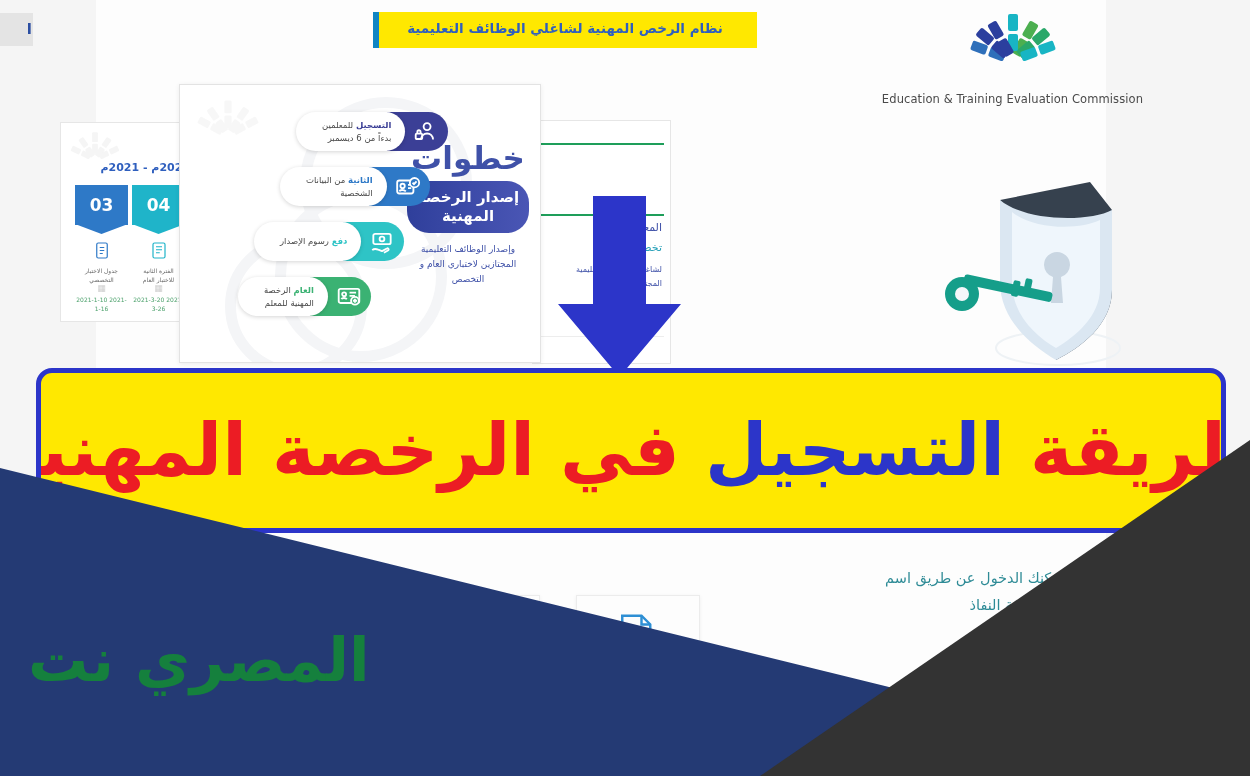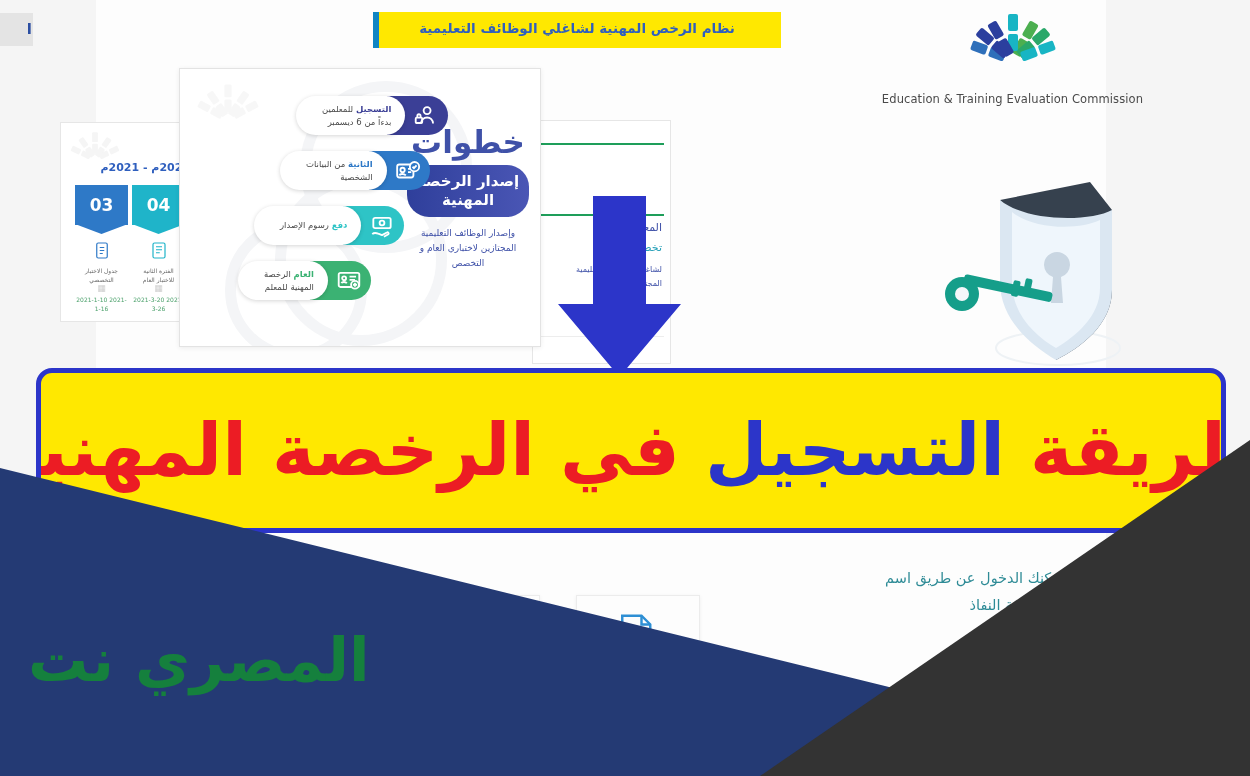--- a/index.html
+++ b/index.html
@@ -12,21 +12,21 @@
 
   
   .page-bg{position:absolute;left:0;top:0;width:1250px;height:776px;background:#f5f5f5;}
   .page-white{position:absolute;left:96px;top:0;width:1010px;height:700px;background:#fdfdfd;}
 
   
   .corner-box{position:absolute;left:0;top:13px;width:33px;height:33px;background:#e4e4e4;}
   .corner-box span{position:absolute;right:1px;top:7px;font-size:15px;color:#2b4ea2;font-weight:bold;letter-spacing:-1px;}
 
   
-  .top-banner{position:absolute;left:373px;top:12px;width:384px;height:36px;background:#ffe800;padding-left:24px;}
+  .top-banner{position:absolute;left:373px;top:12px;width:384px;height:36px;background:#ffe800;}
   .top-banner .lbar{position:absolute;left:0;top:0;width:6px;height:36px;background:#1186c4;}
   .top-banner .txt{position:absolute;left:0;right:0;top:8px;text-align:center;direction:rtl;
     color:#2f5fbe;font-size:13.5px;font-weight:bold;}
 
   
   .etec{position:absolute;left:880px;top:8px;width:265px;height:105px;}
   .etec .mark{position:absolute;left:50%;top:2px;transform:translateX(-50%);width:96px;height:52px;}
   .etec .ar{position:absolute;left:0;right:0;top:58px;text-align:center;direction:rtl;
      font-size:21px;font-weight:bold;color:#3b3b3b;letter-spacing:0px;}
   .etec .en{position:absolute;left:0;right:0;top:84px;text-align:center;
@@ -42,21 +42,21 @@
   .tl-item .num{height:40px;display:flex;align-items:center;justify-content:center;color:#fff;
      font-size:17px;font-weight:bold;position:relative;}
   .tl-item .num:after{content:"";position:absolute;left:0;right:0;bottom:-9px;height:10px;
      background:inherit;clip-path:polygon(0 0,100% 0,50% 100%);}
   .tl-item .ic{margin-top:16px;text-align:center;font-size:17px;}
   .tl-item .lbl{margin-top:3px;text-align:center;direction:rtl;font-size:6px;color:#6b6b6b;line-height:1.45;padding:0 2px;}
   .tl-item .dt{position:absolute;bottom:4px;left:0;right:0;text-align:center;font-size:6px;color:#4aa06a;line-height:1.5;}
   .tl-item .cal{position:absolute;bottom:24px;left:0;right:0;text-align:center;font-size:9px;color:#cfcfcf;}
 
   
-  .info-card{position:absolute;left:179px;top:68px;width:360px;height:277px;background:#fff;
+  .info-card{position:absolute;left:179px;top:84px;width:360px;height:277px;background:#fff;
      border:1px solid #e3e3e3;box-shadow:0 1px 5px rgba(0,0,0,.07);overflow:hidden;}
   .info-card .wmk{position:absolute;left:12px;top:10px;width:72px;height:44px;opacity:.5;}
   .info-card .ring{position:absolute;border-radius:50%;border:11px solid #f4f5f7;}
   .info-card .r1{width:150px;height:150px;left:120px;top:12px;}
   .info-card .r2{width:150px;height:150px;left:95px;top:105px;}
   .info-card .r3{width:120px;height:120px;left:45px;top:150px;}
 
   .step{position:absolute;height:39px;display:flex;flex-direction:row-reverse;align-items:center;}
   .step .cap{height:39px;background:#fff;border-radius:20px;box-shadow:0 1px 4px rgba(0,0,0,.17);
      display:flex;align-items:center;justify-content:flex-end;direction:rtl;padding:0 14px 0 26px;

